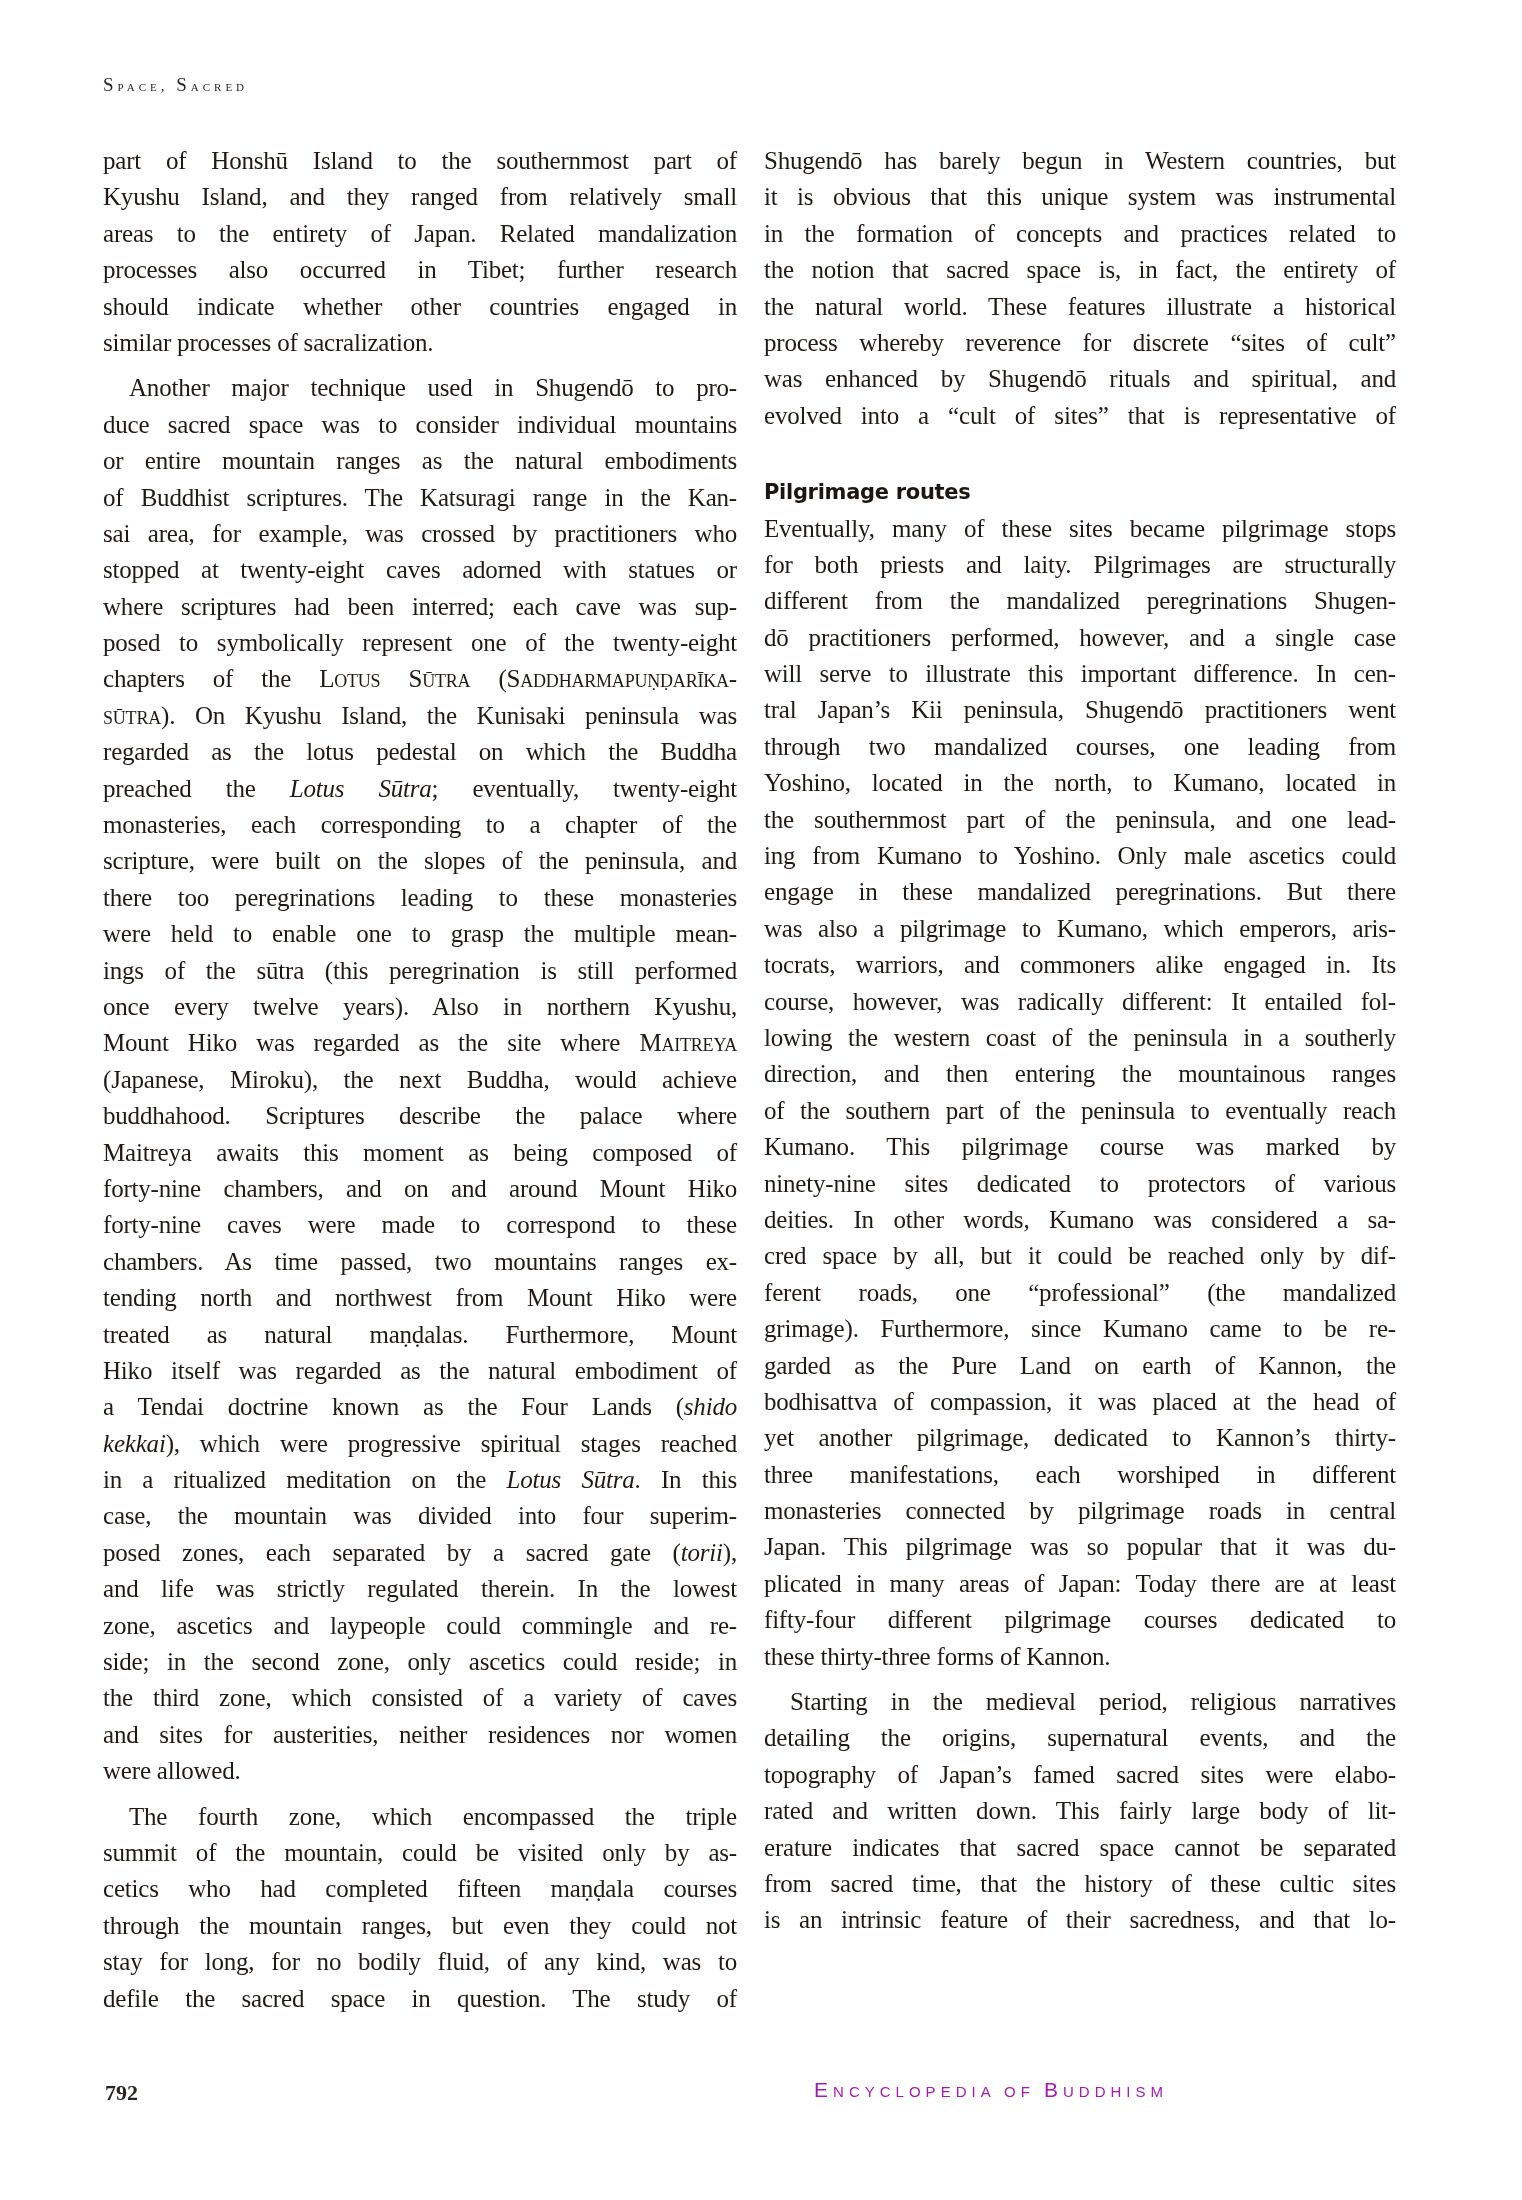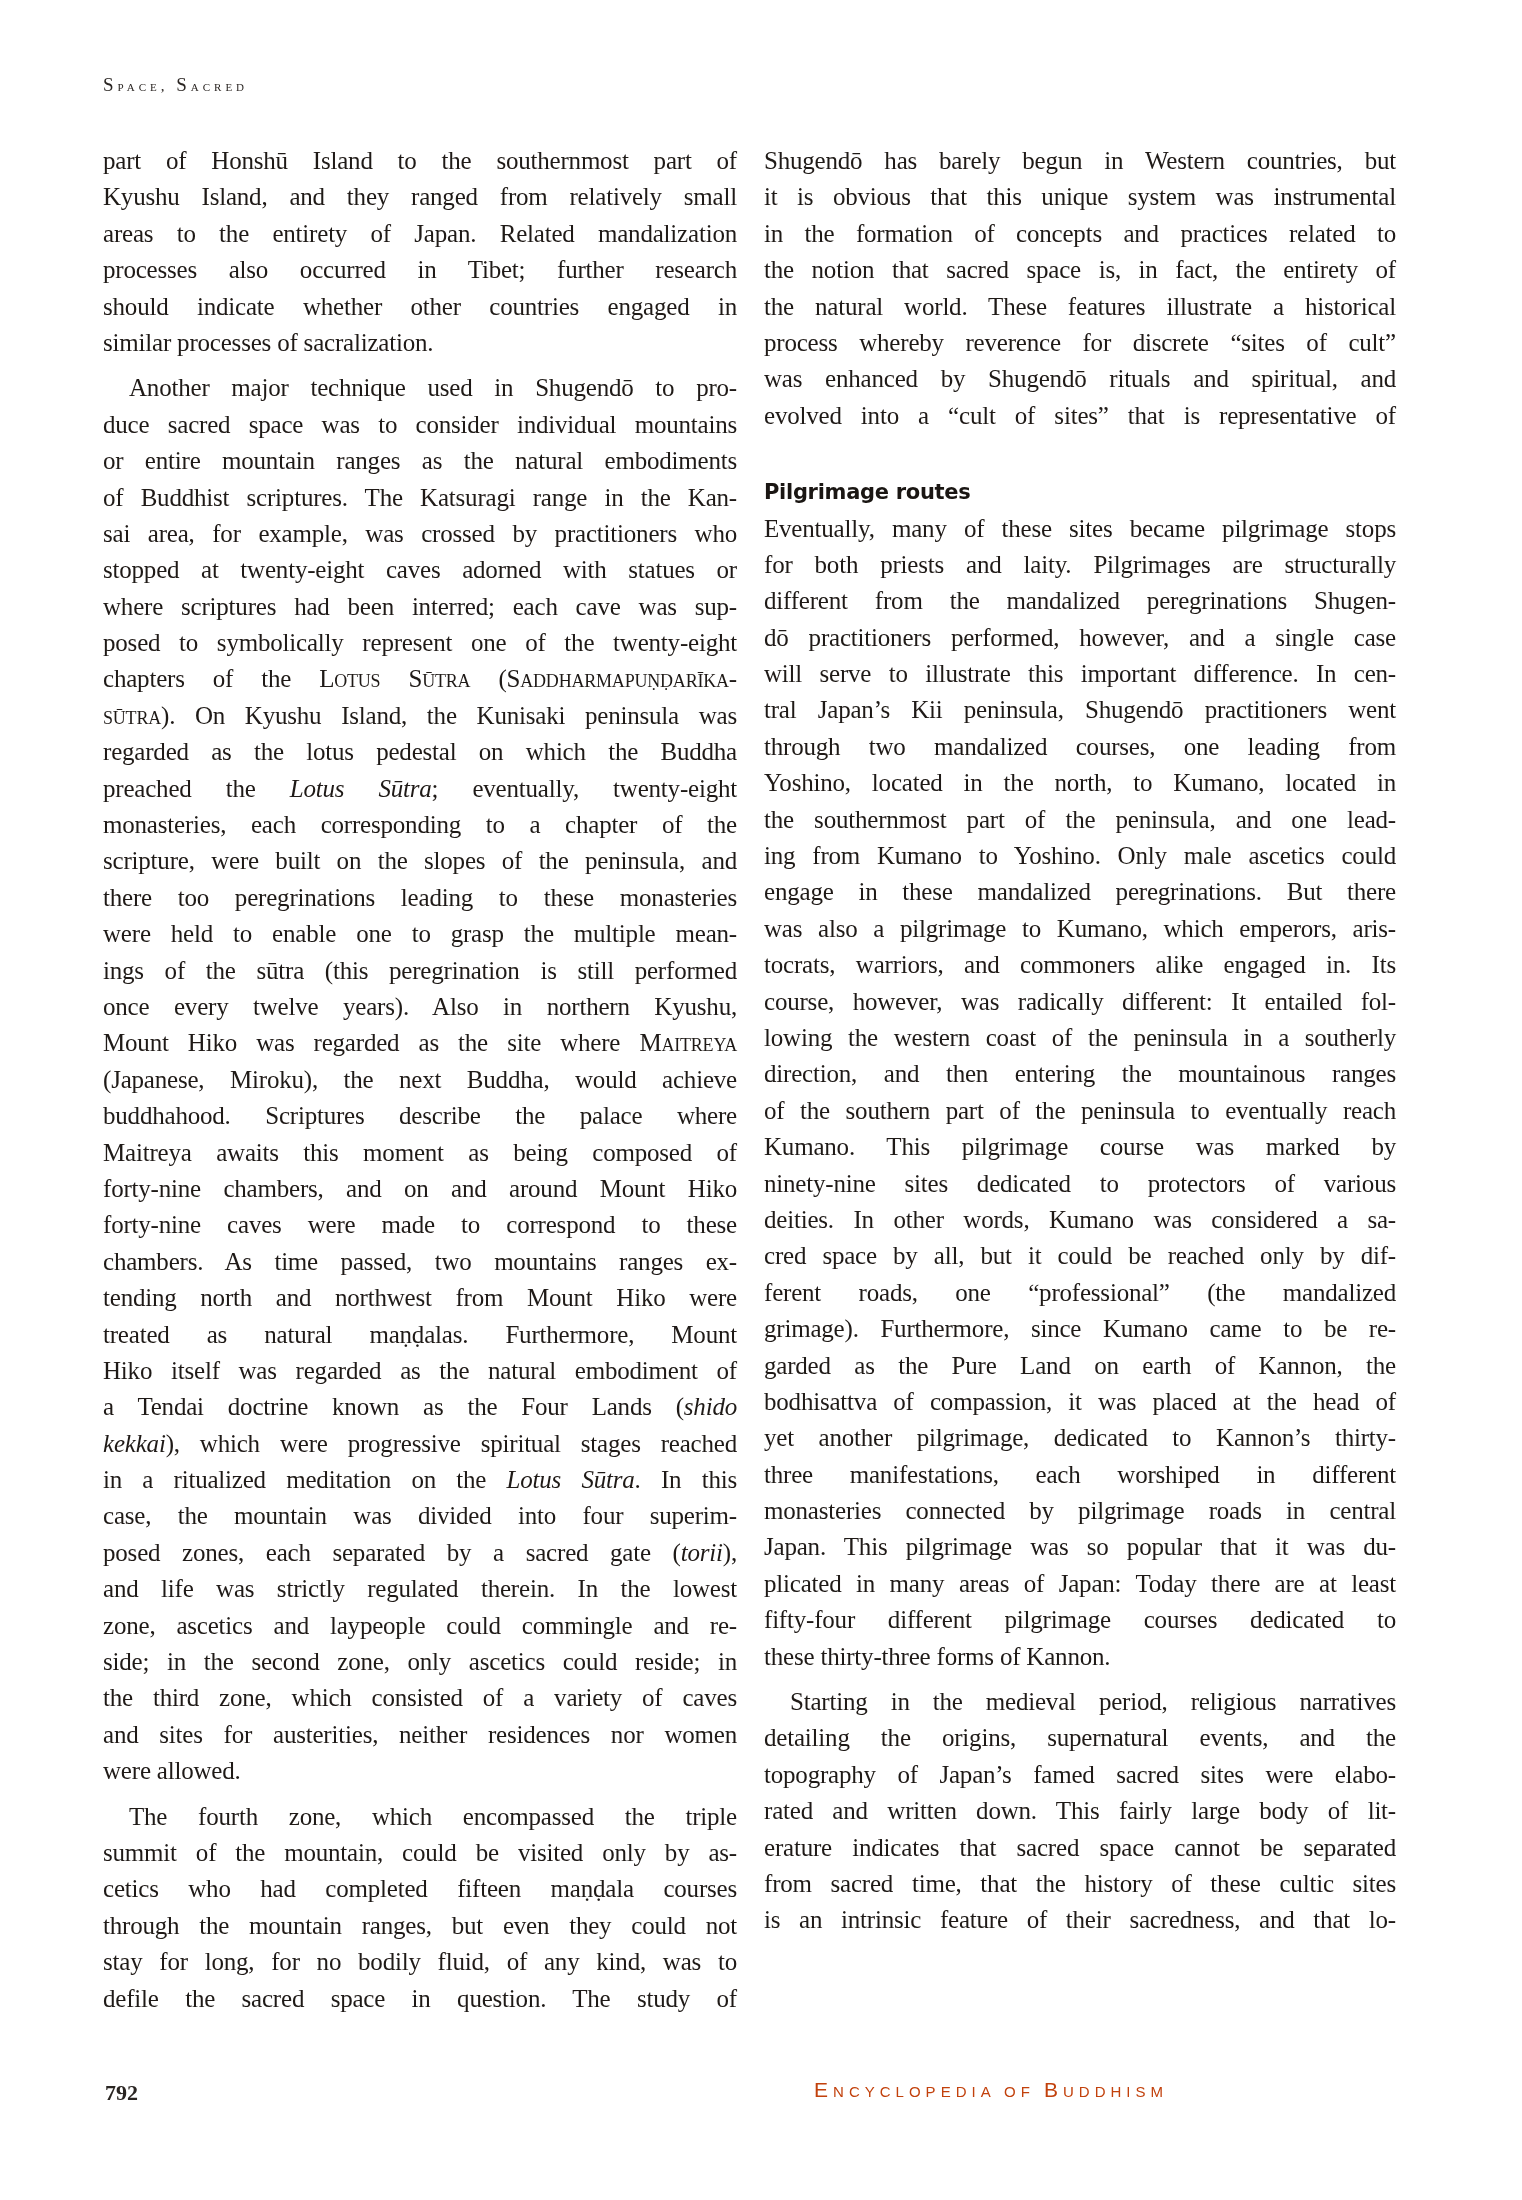--- a/index.html
+++ b/index.html
@@ -32,21 +32,21 @@
     }
     .sc { font-variant: small-caps; }
     em { font-style: italic; }
     .folio {
       position: absolute; left: 105px; top: 2080px;
       font-family: "Liberation Serif", "DejaVu Serif", serif; font-size: 22px; color: #2a2522; font-weight: bold;
     }
     .footer-title {
       position: absolute; right: 104px; top: 2078px;
       font-family: "Liberation Sans", "DejaVu Sans", sans-serif;
-      font-size: 15px; letter-spacing: 5px; color: #c2410c; font-weight: normal;
+      font-size: 15px; letter-spacing: 5px; color: #a21caf; font-weight: normal;
     }
     .footer-title .cap { font-size: 21px; }
   </style>
 </head>
 <body>
 
 <div class="page">
 
   <div class="running-head">
     <span class="cap">S</span><span>PACE, </span><span class="cap">S</span><span>ACRED</span>

